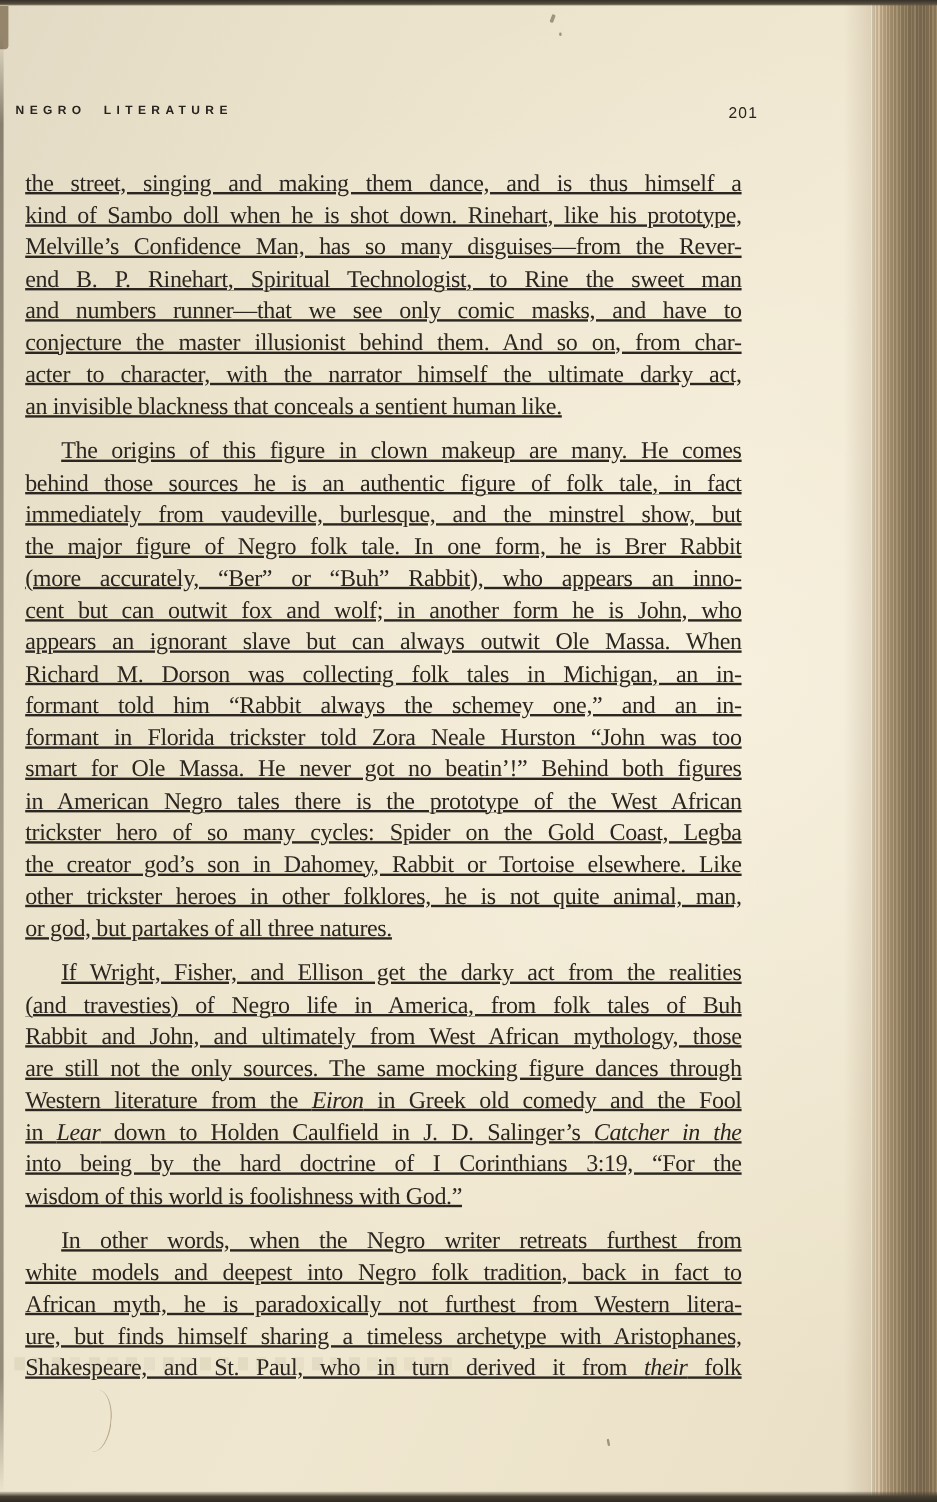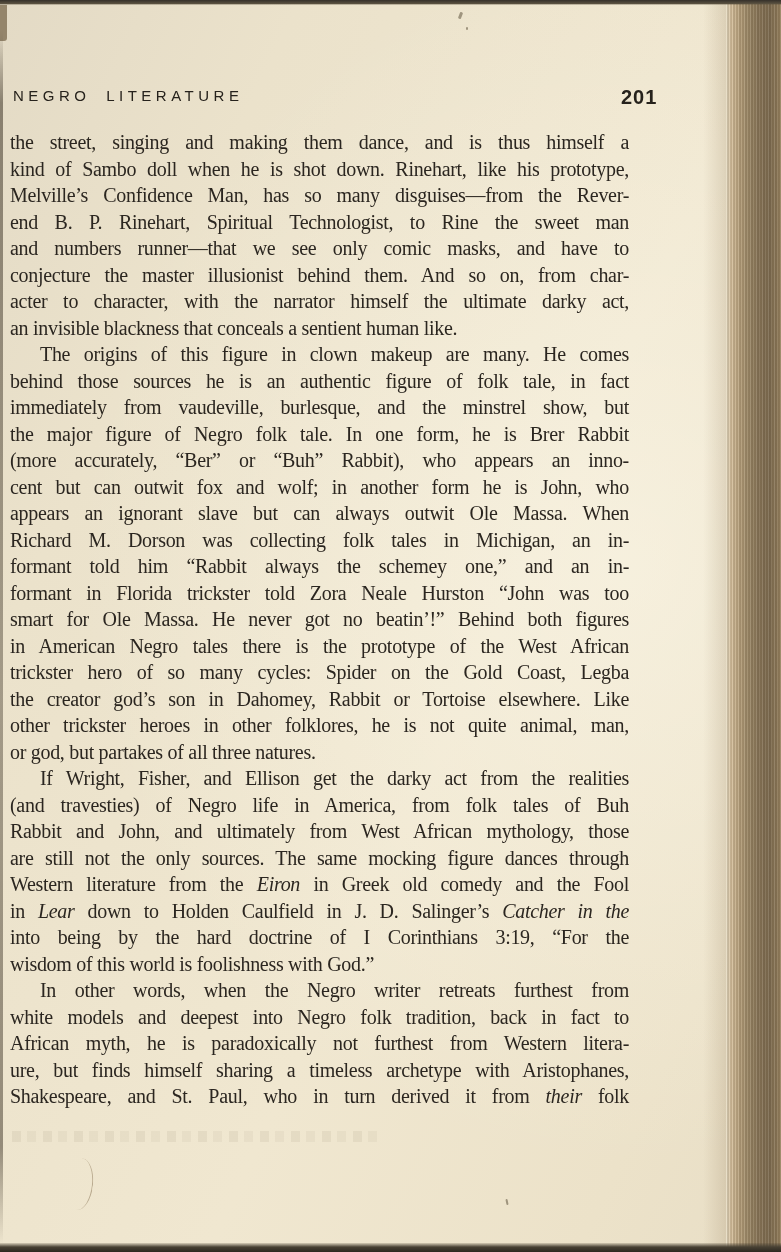--- a/index.html
+++ b/index.html
@@ -4,29 +4,29 @@
 <style>
   html,body{margin:0;padding:0;background:#888;}
   .scan{position:relative;width:781px;height:1252px;overflow:hidden;
         background:
           radial-gradient(ellipse at 80% 45%, rgba(255,252,240,0.45), rgba(255,252,240,0) 62%),
           linear-gradient(115deg,#e3dac5 0%,#ebe2cb 22%,#f0e7d0 58%,#ece2c9 85%,#e8dec6 100%);
         font-family:"Liberation Serif","DejaVu Serif",serif;}
   
   .running-title{position:absolute;left:13px;top:87px;
         font-family:"Liberation Sans","DejaVu Sans",sans-serif;
-        font-weight:400;font-size:15px;letter-spacing:4.5px;word-spacing:7px;
+        font-weight:700;font-size:10px;letter-spacing:4.5px;word-spacing:7px;
         color:#26221c;}
-  .page-number{position:absolute;left:621px;top:86px;
+  .page-number{position:absolute;left:607px;top:86px;
         font-family:"Liberation Sans","DejaVu Sans",sans-serif;
-        font-weight:700;font-size:20px;letter-spacing:1px;color:#26221c;}
+        font-weight:400;font-size:13px;letter-spacing:1px;color:#26221c;}
   
   .text-block{position:absolute;left:10px;top:129px;width:619px;color:#2b2620;
         font-size:20px;line-height:26.5px;letter-spacing:-0.3px;}
-  .para{margin:0;}
+  .para{margin:11px;text-decoration:underline;}
   .line{text-align:justify;text-align-last:justify;height:26.5px;white-space:normal;}
   .line.short{text-align-last:left;}
   .para.indent .line:first-child{text-indent:30px;}
   .it{font-style:italic;}
   
   .book-edge{position:absolute;top:0;left:726px;width:55px;height:1252px;
         background:
           repeating-linear-gradient(90deg,
             rgba(255,255,255,0.10) 0 1px,
             rgba(60,48,32,0.16) 1px 3px,

